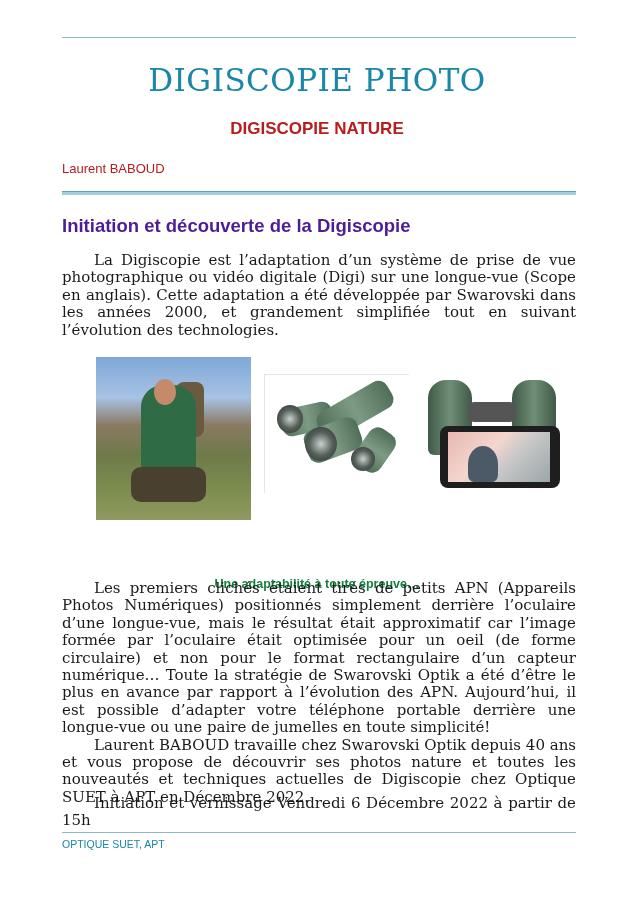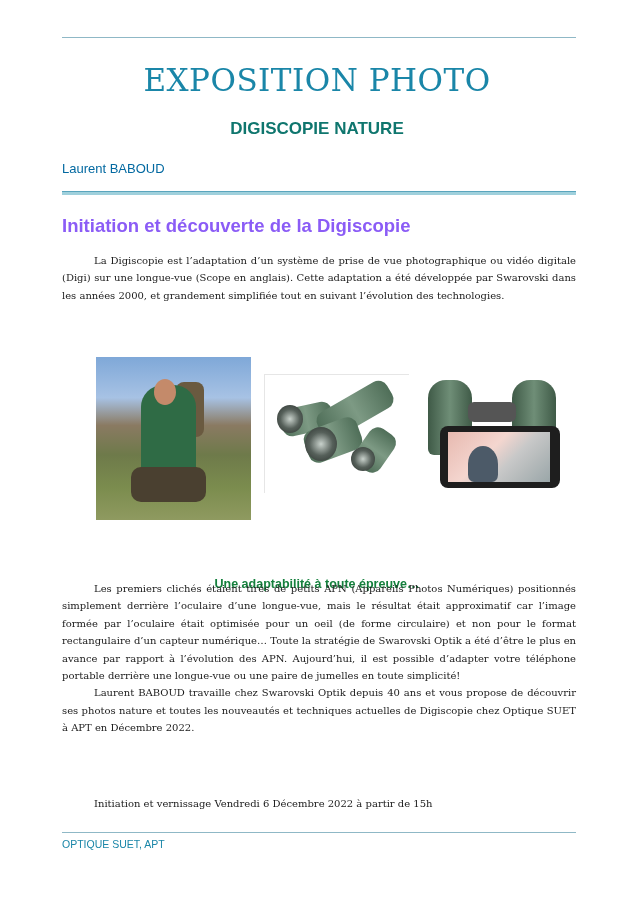--- a/index.html
+++ b/index.html
@@ -2,27 +2,27 @@
 <html><head>
 <meta charset="utf-8">
 <style>
   html, body { margin: 0; padding: 0; background: #ffffff; }
   body { width: 634px; height: 900px; position: relative; overflow: hidden; }
   .page { position: absolute; left: 0; top: 0; width: 634px; height: 900px; }
   .rule-top { position: absolute; left: 62px; top: 37px; width: 514px; height: 1px; background: #8fb8c6; }
   .title { position: absolute; left: 0; top: 62px; width: 634px; text-align: center;
            font-family: "DejaVu Serif", serif; font-size: 31px; color: #1a86a8; letter-spacing: 0.5px; }
   .subtitle { position: absolute; left: 0; top: 119px; width: 634px; text-align: center;
-              font-family: "Liberation Sans", sans-serif; font-weight: bold; font-size: 17px; color: #0f766e; }
-  .author { position: absolute; left: 62px; top: 161px; font-family: "Liberation Sans", sans-serif; font-size: 13px; color: #0369a1; }
+              font-family: "Liberation Sans", sans-serif; font-weight: bold; font-size: 17px; color: #b91c1c; }
+  .author { position: absolute; left: 62px; top: 161px; font-family: "Liberation Sans", sans-serif; font-size: 13px; color: #b91c1c; }
   .rule-double { position: absolute; left: 62px; top: 191px; width: 514px; height: 3px;
                  border-top: 1px solid #5aa5bd; background: #9fd0dc; }
   .heading { position: absolute; left: 62px; top: 215px; font-family: "Liberation Sans", sans-serif; font-weight: bold;
-             font-size: 18.5px; color: #8b5cf6; }
-  .para { position: absolute; left: 62px; width: 514px; font-family: "DejaVu Serif", serif; font-size: 10px;
+             font-size: 18.5px; color: #4c1d95; }
+  .para { position: absolute; left: 62px; width: 514px; font-family: "DejaVu Serif", serif; font-size: 15px;
           line-height: 17.4px; color: #1a1a1a; text-align: justify; margin: 0; }
   .para p { margin: 0; text-indent: 32px; }
   .p1 { top: 252px; }
   .photo { position: absolute; overflow: hidden; }
   .photo-portrait { left: 96px; top: 357px; width: 155px; height: 163px;
     background: linear-gradient(180deg, #7fa8d8 0%, #a7c2e4 25%, #8a7a62 42%, #6e7a4a 60%, #7b8c4e 80%, #8f9a60 100%); }
   .ph-person { position: absolute; left: 45px; top: 28px; width: 55px; height: 115px; background: #2f6b45; border-radius: 22px 22px 6px 6px; }
   .ph-head { position: absolute; left: 58px; top: 22px; width: 22px; height: 26px; background: #c48a6a; border-radius: 50%; }
   .ph-pack { position: absolute; left: 80px; top: 25px; width: 28px; height: 55px; background: #6a5a40; border-radius: 8px; }
   .ph-legs { position: absolute; left: 35px; top: 110px; width: 75px; height: 35px; background: #4a4030; border-radius: 10px; }
@@ -40,21 +40,21 @@
   .p2 { top: 580px; }
   .p3 { top: 795px; }
   .rule-bottom { position: absolute; left: 62px; top: 832px; width: 514px; height: 1px; background: #8fb8c6; }
   .footer { position: absolute; left: 62px; top: 838px; font-family: "Liberation Sans", sans-serif; font-size: 10.5px; color: #1a86a8; }
 </style>
 </head>
 <body>
 
 <div class="page">
   <div class="rule-top"></div>
-  <div class="title">EXPOSITION PHOTO</div>
+  <div class="title">DIGISCOPIE PHOTO</div>
   <div class="subtitle">DIGISCOPIE NATURE</div>
   <div class="author">Laurent BABOUD</div>
   <div class="rule-double"></div>
 
   <div class="heading">Initiation et découverte de la Digiscopie</div>
   <div class="para p1">
     <p>La Digiscopie est l’adaptation d’un système de prise de vue photographique ou vidéo digitale (Digi) sur une longue-vue (Scope en anglais). Cette adaptation a été développée par Swarovski dans les années 2000, et grandement simplifiée tout en suivant l’évolution des technologies.</p>
   </div>
 
   <div class="photo photo-portrait">

